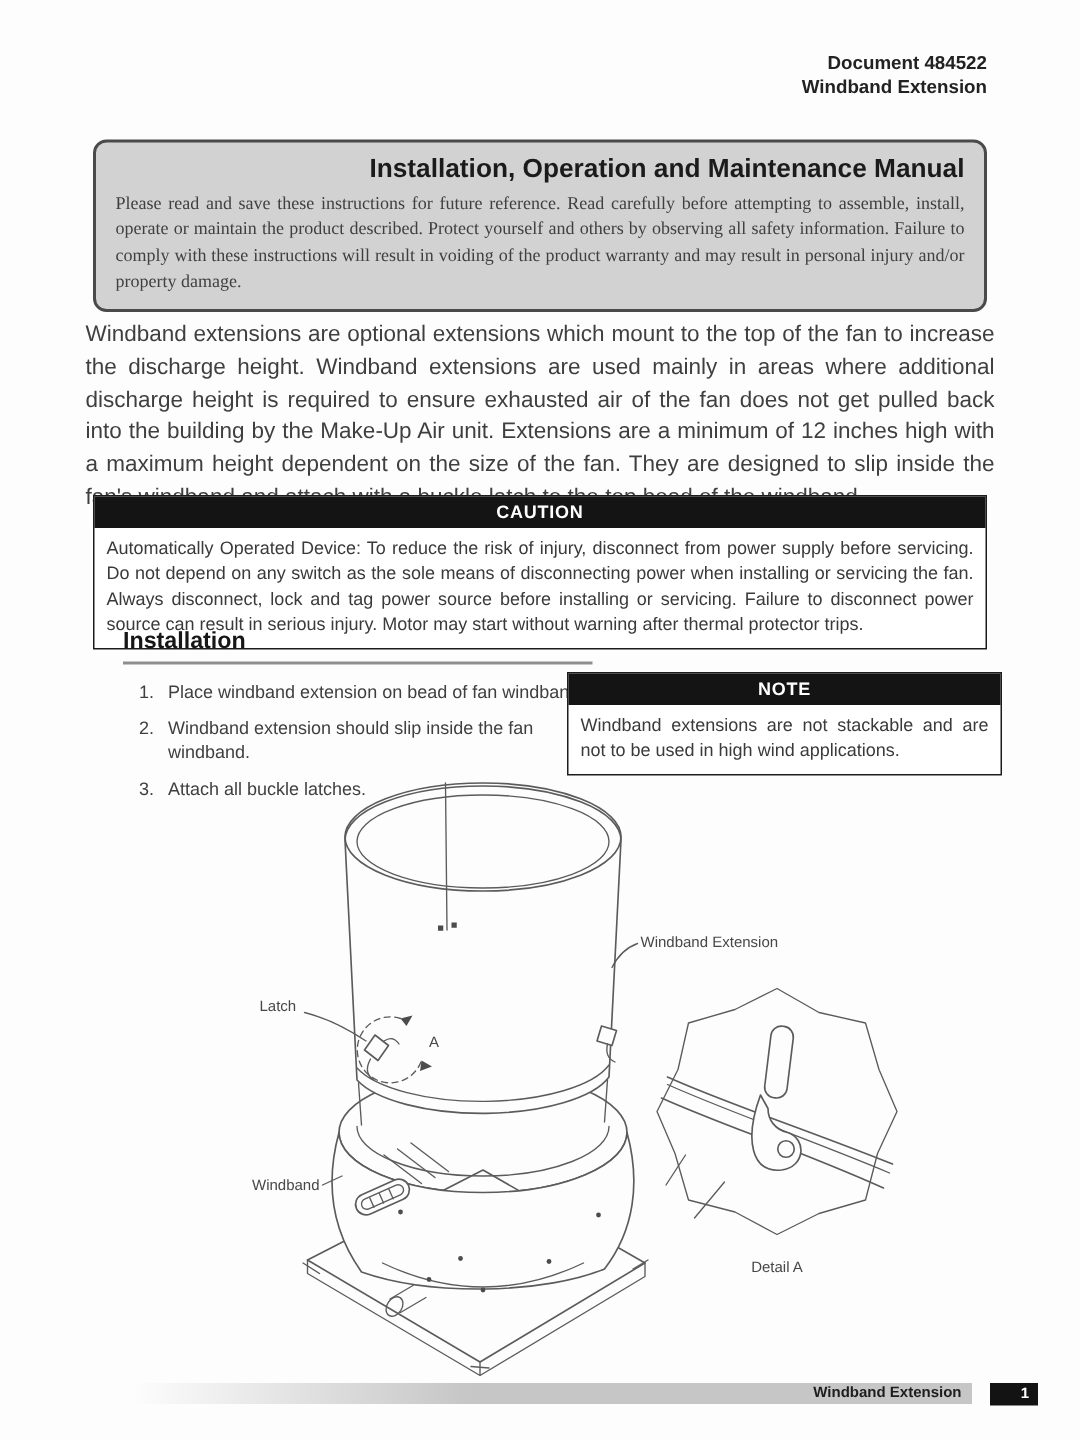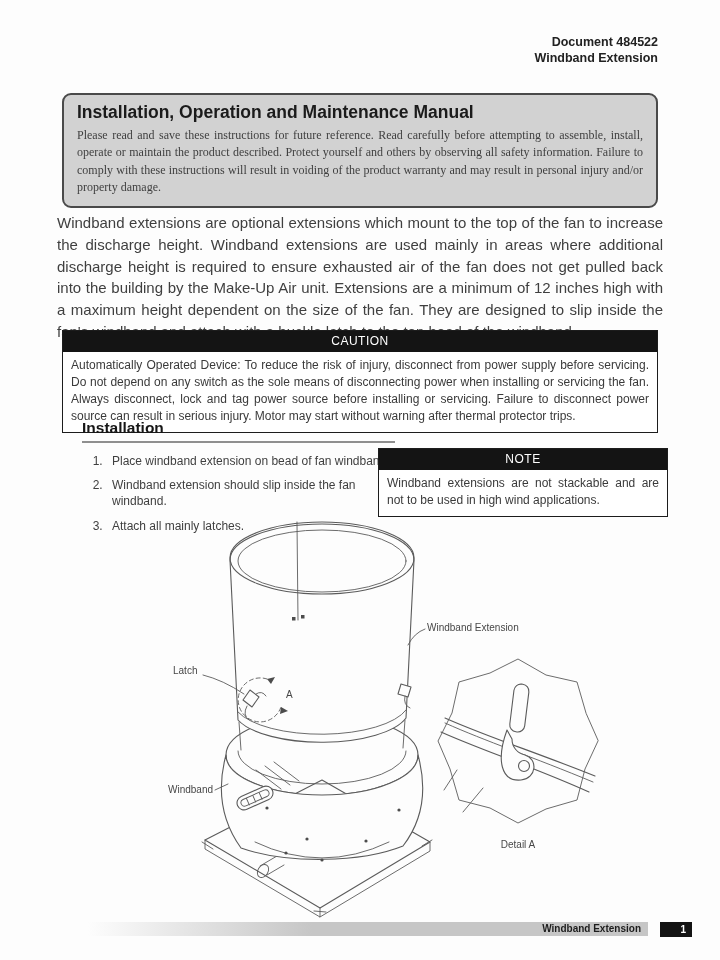--- a/index.html
+++ b/index.html
@@ -12,36 +12,36 @@
   
   .doc-header { position:absolute; top:34px; right:62px; text-align:right; }
   .doc-header div { font-size:12.5px; font-weight:bold; color:#222; line-height:16px; }
 
   
   .manual-box {
     position:absolute; left:62px; top:93px; width:596px;
     background:#d2d2d2; border:2px solid #4a4a4a; border-radius:9px;
     padding:7px 13px 10px 13px;
   }
-  .manual-box h1 { font-size:17.5px; color:#1b1b1b; text-align:left; margin-bottom:4px; }
+  .manual-box h1 { font-size:17.5px; color:#1b1b1b; text-align:right; margin-bottom:4px; }
   .manual-box p { font-size:12px; line-height:1.44; color:#3f3f3f; text-align:justify;font-family:Liberation Serif, serif; }
 
   
   .section { position:absolute; left:57px; width:606px; }
   h2.sec-head {
     font-size:15.5px; color:#161616; padding-bottom:4px;
     border-bottom:2px solid #8f8f8f; margin-bottom:8px;
   }
   .body-text { font-size:15px; line-height:1.45; color:#3f3f3f; text-align:justify; }
 
   
   .alert-box { border:1.5px solid #1c1c1c; background:#fff; }
   .alert-box .alert-bar {
     background:#141414; color:#fff; text-align:center;
-    font-size:12px; font-weight:normal; letter-spacing:0.5px; padding:3px 0 4px 0;
+    font-size:12px; font-weight:bold; letter-spacing:0.5px; padding:3px 0 4px 0;
   }
   .alert-box .alert-body { padding:5px 8px 7px 8px; font-size:12px; line-height:1.42; text-align:justify; color:#3a3a3a; }
 
   #caution { left:62px; top:330px; width:596px; }
 
   
   #installation-col { left:57px; top:419px; width:313px;margin-left:25px; }
   ol.steps { margin-top:10px; padding-left:24px; }
   ol.steps li { font-size:12px; line-height:1.35; color:#3f3f3f; margin-bottom:8px; padding-left:6px; }
 
@@ -92,21 +92,21 @@
   <div class="section alert-box" id="caution">
     <div class="alert-bar">CAUTION</div>
     <div class="alert-body">Automatically Operated Device: To reduce the risk of injury, disconnect from power supply before servicing. Do not depend on any switch as the sole means of disconnecting power when installing or servicing the fan. Always disconnect, lock and tag power source before installing or servicing. Failure to disconnect power source can result in serious injury. Motor may start without warning after thermal protector trips.</div>
   </div>
 
   <div class="section" id="installation-col">
     <h2 class="sec-head">Installation</h2>
     <ol class="steps">
       <li>Place windband extension on bead of fan windband.</li>
       <li>Windband extension should slip inside the fan windband.</li>
-      <li>Attach all mainly latches.</li>
+      <li>Attach all buckle latches.</li>
     </ol>
   </div>
 
   <div class="alert-box" id="note">
     <div class="alert-bar">NOTE</div>
     <div class="alert-body">Windband extensions are not stackable and are not to be used in high wind applications.</div>
   </div>
 
   <figure id="diagram">
     <svg viewBox="0 0 625 410" xmlns="http://www.w3.org/2000/svg">

